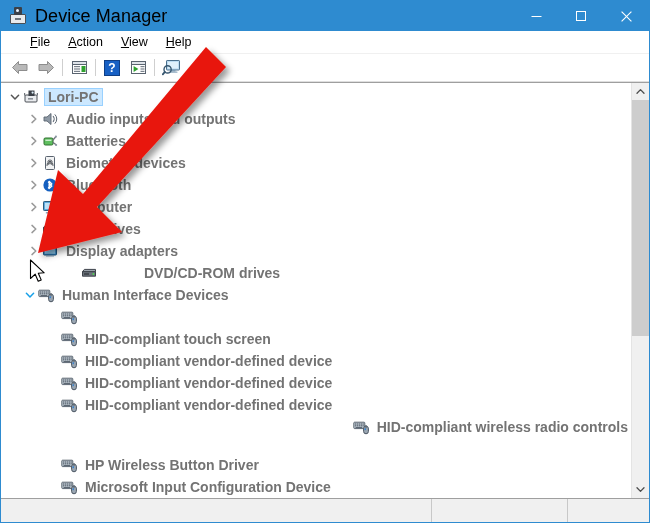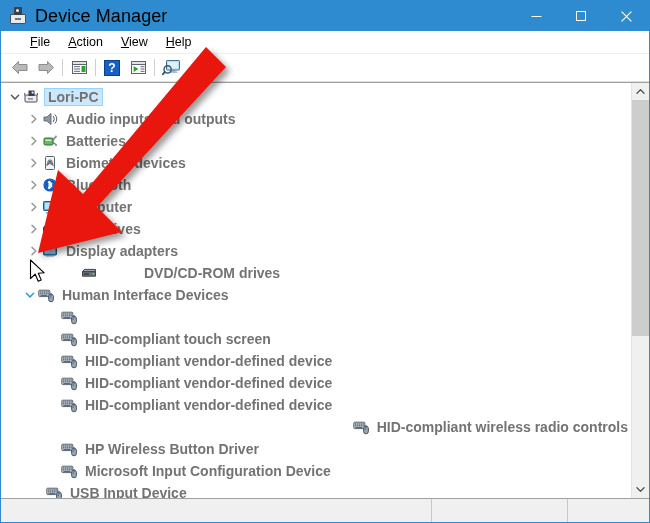--- a/index.html
+++ b/index.html
@@ -626,21 +626,21 @@
         <rect x="9.5" y="6.2" width="1.3" height="1.2"></rect>
         <rect x="2.6" y="8" width="6.6" height="1.1"></rect>
       </g>
       <path d="M10.6 9.2 A2.5 3.2 0 0 1 15.4 9.2 L15.4 12.4 A2.4 2.4 0 0 1 10.6 12.4 Z" fill="#9aa6b2" stroke="#4a5561" stroke-width="1"></path>
       <path d="M13 6.2 L13 9.2" stroke="#4a5561" stroke-width="0.9"></path>
       <rect x="11.6" y="9.3" width="1.3" height="1.8" fill="#2f7fd0"></rect>
     </svg>
           </span>
           <span class="label-box">HID-compliant wireless radio controls</span>
         </div>
-        <div class="row" style="padding-left: 44px;">
+        <div class="row" style="padding-left: 44px; margin-top: 16px;">
           <span class="chev"></span>
           <span class="icon">
             <svg width="16" height="16" viewBox="0 0 16 16">
       <rect x="0.8" y="3.2" width="11" height="6.4" rx="0.8" fill="#b9c3cc" stroke="#5d6873" stroke-width="1"></rect>
       <g fill="#5d6873">
         <rect x="2" y="4.4" width="1.3" height="1.2"></rect>
                 <rect x="3.9" y="4.4" width="1.3" height="1.2"></rect>
         <rect x="5.8" y="4.4" width="1.3" height="1.2"></rect>
                 <rect x="7.7" y="4.4" width="1.3" height="1.2"></rect>
         <rect x="9.5" y="4.4" width="1.3" height="1.2"></rect>

